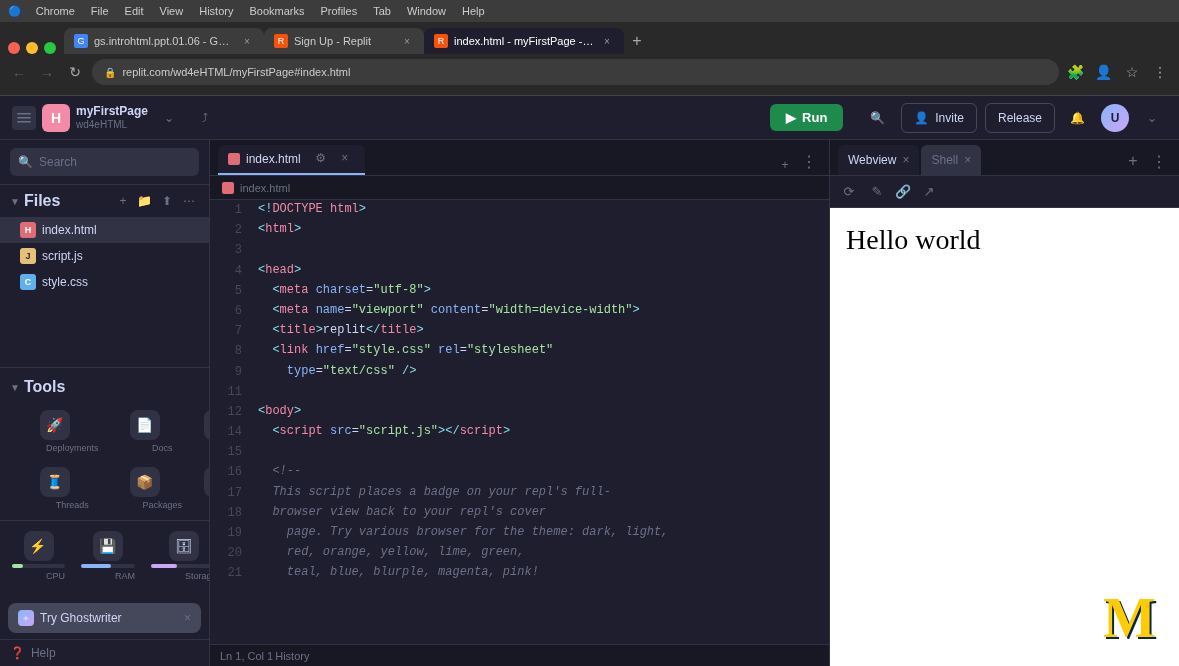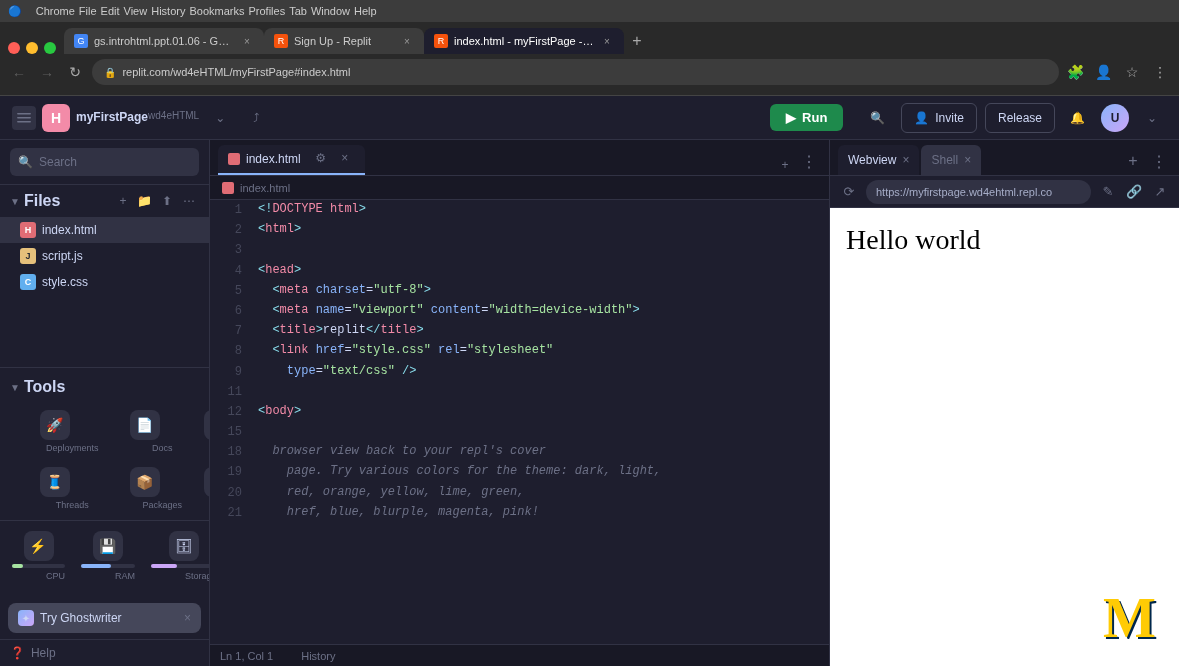--- a/index.html
+++ b/index.html
@@ -21,21 +21,21 @@
       align-items: center;
       padding: 0 8px;
       gap: 6px;
     }
     .chrome-os-bar span {
       color: #aaa;
       font-size: 11px;
     }
     .chrome-menu-items {
       display: flex;
-      gap: 4px;
+      gap: 16px;
       margin-left: 8px;
     }
     .chrome-menu-items span {
       color: #ccc;
       font-size: 11px;
       cursor: pointer;
     }
 
     
     .browser-chrome {
@@ -201,21 +201,21 @@
       border-radius: 6px;
       display: flex;
       align-items: center;
       justify-content: center;
       font-size: 14px;
       color: #fff;
       font-weight: bold;
     }
     .replit-project-info {
       display: flex;
-      flex-direction: row;
+      flex-direction: column;
       line-height: 1.2;
     }
     .replit-project-name {
       font-size: 12px;
       font-weight: 600;
       color: #cdd6f4;
     }
     .replit-project-owner {
       font-size: 10px;
       color: #6c7086;
@@ -612,21 +612,21 @@
     .punct { color: #89dceb; }
 
     
     .status-bar {
       height: 22px;
       background: #181825;
       border-top: 1px solid #313244;
       display: flex;
       align-items: center;
       padding: 0 10px;
-      gap: 28px;
+      gap: 2px;
       font-size: 11px;
       color: #6c7086;
     }
     .status-item { display: flex; align-items: center; gap: 4px; }
 
     
     .webview-panel {
       width: 350px;
       background: #1e1e2e;
       border-left: 1px solid #313244;
@@ -1039,38 +1039,50 @@
           </div>
           <div class="code-line">
             <span class="line-num">11</span>
             <span class="line-content"> </span>
           </div>
           <div class="code-line">
             <span class="line-num">12</span>
             <span class="line-content"><span class="punct">&lt;</span><span class="tag">body</span><span class="punct">&gt;</span></span>
           </div>
           <div class="code-line">
+            <span class="line-num">14</span>
+            <span class="line-content">  <span class="punct">&lt;</span><span class="tag">script</span> <span class="attr">src</span>=<span class="str">"script.js"</span><span class="punct">&gt;&lt;/</span><span class="tag">script</span><span class="punct">&gt;</span></span>
+          </div>
+          <div class="code-line">
             <span class="line-num">15</span>
             <span class="line-content"> </span>
           </div>
           <div class="code-line">
+            <span class="line-num">16</span>
+            <span class="line-content">  <span class="comment">&lt;!--</span></span>
+          </div>
+          <div class="code-line">
+            <span class="line-num">17</span>
+            <span class="line-content">  <span class="comment">This script places a badge on your repl's full-</span></span>
+          </div>
+          <div class="code-line">
             <span class="line-num">18</span>
             <span class="line-content">  <span class="comment">browser view back to your repl's cover</span></span>
           </div>
           <div class="code-line">
             <span class="line-num">19</span>
-            <span class="line-content">  <span class="comment">  page. Try various colors for the theme: dark, light,</span></span>
+            <span class="line-content">  <span class="comment">  page. Try various browser for the theme: dark, light,</span></span>
           </div>
           <div class="code-line">
             <span class="line-num">20</span>
             <span class="line-content">  <span class="comment">  red, orange, yellow, lime, green,</span></span>
           </div>
           <div class="code-line">
             <span class="line-num">21</span>
-            <span class="line-content">  <span class="comment">  href, blue, blurple, magenta, pink!</span></span>
+            <span class="line-content">  <span class="comment">  teal, blue, blurple, magenta, pink!</span></span>
           </div>
 
         </div>
       </div>
 
       <div class="status-bar">
         <div class="status-item">
           <span>Ln 1, Col 1</span>
         </div>
         <div class="status-item">
@@ -1090,23 +1102,20 @@
           <span>Shell</span>
           <span class="webview-tab-close">×</span>
         </div>
         <div class="webview-tab-spacer"></div>
         <div class="webview-tab-new">+</div>
         <div class="webview-more">⋮</div>
       </div>
 
       <div class="webview-address">
         <div class="webview-reload">⟳</div>
-        <div class="webview-url-bar">
-          <span>https://myfirstpage.wd4ehtml.repl.co</span>
-        </div>
         <div class="webview-actions">
           <div class="webview-action-btn">✎</div>
           <div class="webview-action-btn">🔗</div>
           <div class="webview-action-btn">↗</div>
         </div>
       </div>
 
       <div class="webview-content">
         <span class="webview-hello">Hello world</span>
       </div>

